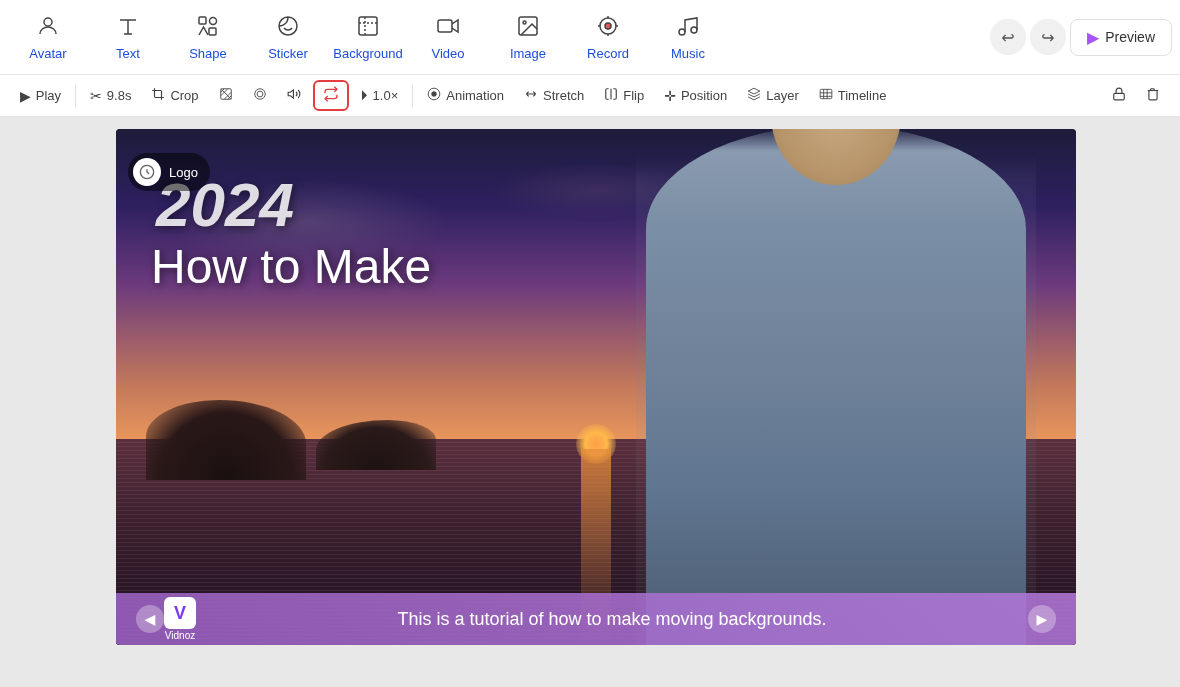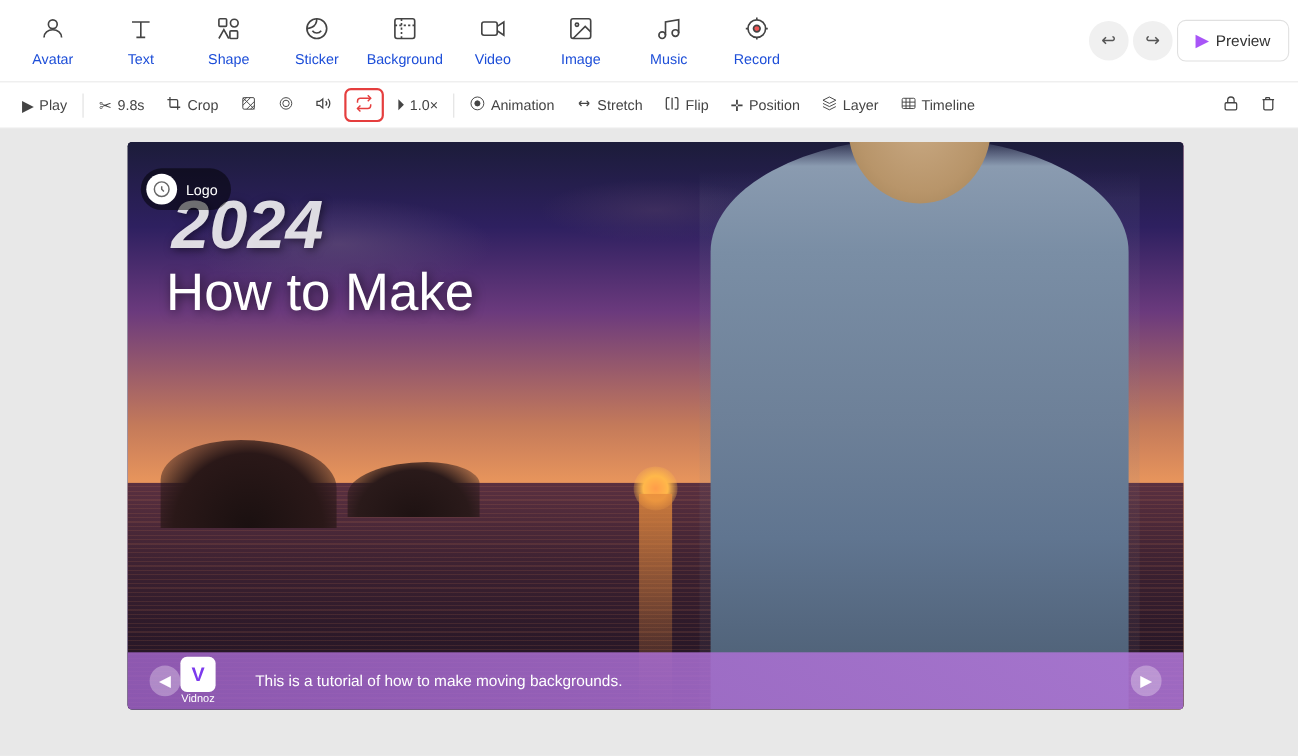--- a/index.html
+++ b/index.html
@@ -168,21 +168,21 @@
       display: flex; align-items: center; justify-content: center; font-size: 12px; color: #555;
     }
     .logo-text { color: #fff; font-size: 13px; }
 
     
     .subtitle-bar {
       position: absolute; bottom: 0; left: 0; right: 0; height: 52px;
       background: linear-gradient(to right, rgba(160,100,200,0.85), rgba(180,120,220,0.85));
       display: flex; align-items: center; justify-content: space-between; padding: 0 20px;
     }
-    .subtitle-text { color: #fff; font-size: 14px; flex: 1; margin-left: 36px; }
+    .subtitle-text { color: #fff; font-size: 18px; text-align: center; flex: 1; }
     .vidnoz-logo {
       display: flex; flex-direction: column; align-items: center; gap: 1px;
     }
     .vidnoz-v {
       width: 32px; height: 32px; background: #fff; border-radius: 6px;
       display: flex; align-items: center; justify-content: center;
     }
     .vidnoz-v-inner { color: #7c3aed; font-size: 18px; font-weight: 900; }
     .vidnoz-name { color: #fff; font-size: 10px; }
 
@@ -271,37 +271,37 @@
             <circle cx="8.5" cy="8.5" r="1.5"></circle>
           <path d="M21 15l-5-5L5 21"></path>
         </svg>
       </span>
       <span class="t-label">Image</span>
     </div>
 
     <div class="toolbar-item">
       <span class="t-icon">
         <svg class="icon-svg" viewBox="0 0 24 24" fill="none" stroke="#444" stroke-width="1.5">
+          <circle cx="12" cy="12" r="3" fill="#e55"></circle>
+            <circle cx="12" cy="12" r="8"></circle>
+          <path d="M12 2v2M12 20v2M2 12h2M20 12h2"></path>
+        </svg>
+      </span>
+      <span class="t-label">Record</span>
+    </div>
+
+    <div class="toolbar-item">
+      <span class="t-icon">
+        <svg class="icon-svg" viewBox="0 0 24 24" fill="none" stroke="#444" stroke-width="1.5">
           <path d="M9 18V6l12-2v12"></path>
             <circle cx="6" cy="18" r="3"></circle>
             <circle cx="18" cy="16" r="3"></circle>
         </svg>
       </span>
       <span class="t-label">Music</span>
-    </div>
-
-    <div class="toolbar-item">
-      <span class="t-icon">
-        <svg class="icon-svg" viewBox="0 0 24 24" fill="none" stroke="#444" stroke-width="1.5">
-          <circle cx="12" cy="12" r="3" fill="#e55"></circle>
-            <circle cx="12" cy="12" r="8"></circle>
-          <path d="M12 2v2M12 20v2M2 12h2M20 12h2"></path>
-        </svg>
-      </span>
-      <span class="t-label">Record</span>
     </div>
 
   </div>
   <div class="toolbar-right">
     <button class="btn-round">↩</button>
     <button class="btn-round">↪</button>
     <button class="btn-preview">
       <span class="p-icon">▶</span>
       <span>Preview</span>
     </button>

